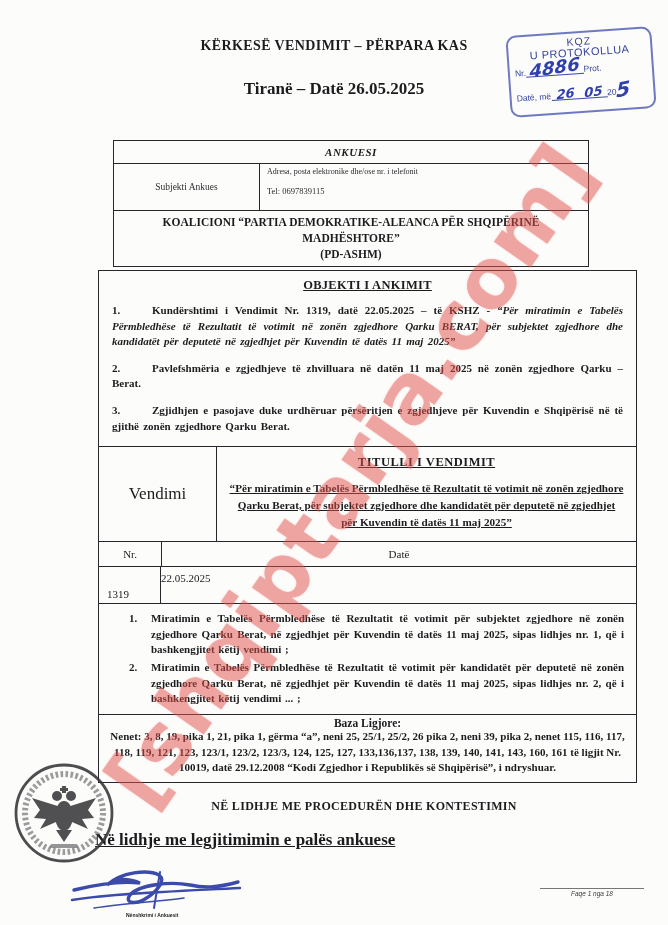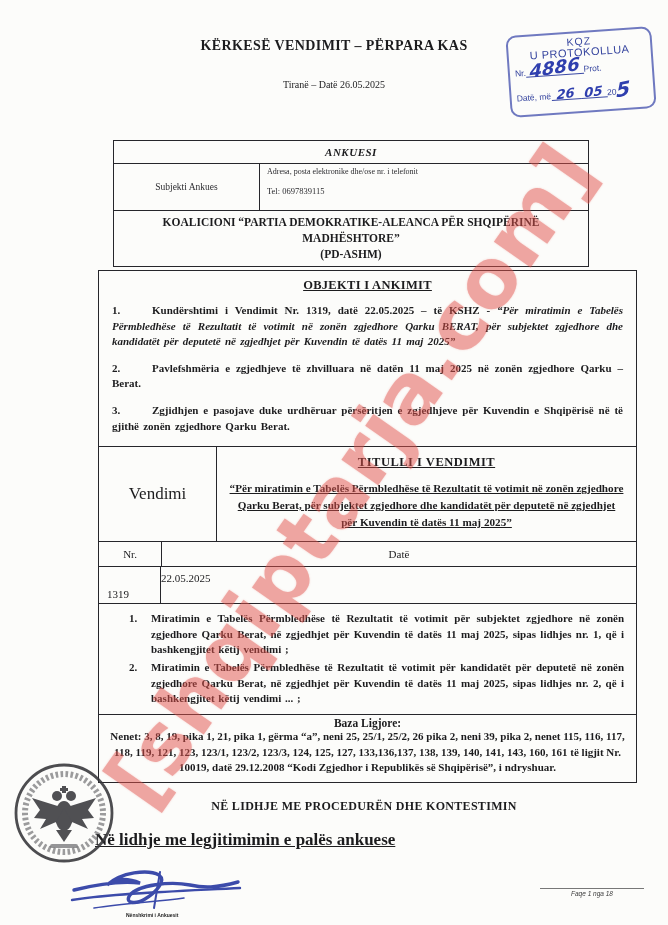--- a/index.html
+++ b/index.html
@@ -2,21 +2,21 @@
 <html><head>
 <meta charset="utf-8">
 <style>
   html,body{margin:0;padding:0;background:#888;}
   .page{position:relative;width:668px;height:925px;margin:0 auto;background:#fcfcfa;
         font-family:"Liberation Serif",serif;color:#1c1c1e;overflow:hidden;}
   
   .doc-title{position:absolute;top:38px;left:0;width:668px;text-align:center;
              font-weight:bold;font-size:14px;letter-spacing:.4px;}
   .doc-subtitle{position:absolute;top:79px;left:0;width:668px;text-align:center;
-             font-weight:normal;font-size:10px;}
+             font-weight:bold;font-size:17px;}
   
   .kqz-stamp{position:absolute;left:508px;top:31px;width:146px;height:82px;box-sizing:border-box;
              border:2.5px solid rgba(64,78,172,.75);border-radius:10px;transform:rotate(-4deg);
              color:#36459f;font-family:"Liberation Sans",sans-serif;padding:2px 5px 0;}
   .st-org{text-align:center;font-size:10.5px;letter-spacing:1px;}
   .st-l1{text-align:center;font-size:11px;letter-spacing:.5px;margin-top:-1px;}
   .st-row{display:flex;align-items:flex-end;font-size:8.5px;margin-top:1px;}
   .ul{display:inline-block;border-bottom:1.3px solid #3a49a5;text-align:center;line-height:.8;}
   .hw{font-family:"DejaVu Sans",sans-serif;font-style:italic;font-weight:bold;color:#2f3fae;
       display:inline-block;transform:skewX(-10deg) rotate(-5deg);}

